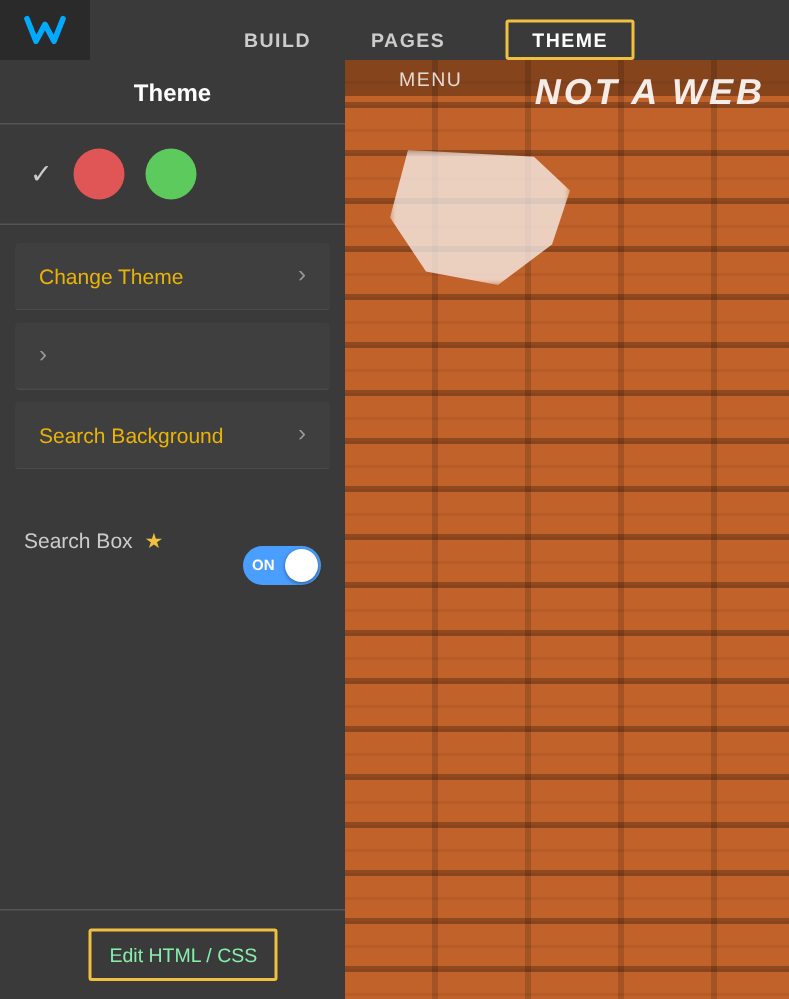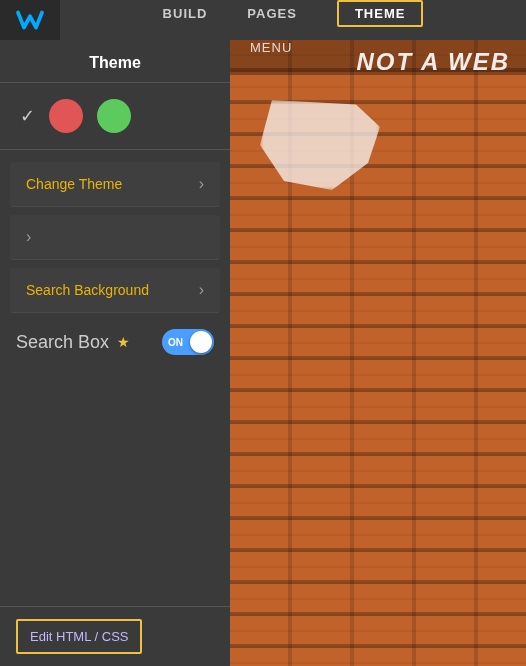--- a/index.html
+++ b/index.html
@@ -3,21 +3,21 @@
   <meta charset="utf-8">
   <style>
     * { box-sizing: border-box; margin: 0; padding: 0; }
     body { width: 526px; height: 666px; font-family: Arial, sans-serif; overflow: hidden; display: flex; flex-direction: column; }
 
     
     .topbar {
       height: 40px;
       background: #3a3a3a;
       display: flex;
-      align-items: flex-start;
+      align-items: flex-end;
       flex-shrink: 0;
     }
     .topbar-logo {
       width: 60px;
       display: flex;
       align-items: center;
       justify-content: center;
       background: #2a2a2a;
       height: 100%;
     }
@@ -114,27 +114,28 @@
     .menu-chevron { color: #999; font-size: 16px; }
 
     .search-box-row {
       display: flex;
       align-items: center;
       padding: 12px 16px;
       gap: 8px;
     }
     .search-box-label {
       color: #ccc;
-      font-size: 18px;
+      font-size: 14px;
     }
     .star-icon { color: #f0c040; font-size: 14px; }
     .toggle-container {
       margin-left: auto;
       display: flex;
       align-items: center;
+      margin-top: 35px;
     }
     .toggle {
       width: 52px;
       height: 26px;
       background: #4a9eff;
       border-radius: 13px;
       display: flex;
       align-items: center;
       cursor: pointer;
       position: relative;
@@ -158,46 +159,47 @@
 
     .sidebar-footer {
       position: absolute;
       bottom: 0;
       left: 0;
       right: 0;
       padding: 12px 16px;
       border-top: 1px solid #555;
     }
     .edit-html-btn {
-      color: #c4b5fd;
+      color: #86efac;
       font-size: 13px;
       cursor: pointer;
       border: 2px solid #f0c040;
       padding: 8px 12px;
       display: inline-block;
       border-radius: 2px;
+      margin-left: 43px;
     }
 
     
     .preview {
       flex: 1;
       position: relative;
       overflow: hidden;
       background: #8b4513;
     }
     .preview-menu {
       position: absolute;
       top: 0;
       left: 0;
       right: 0;
-      height: 35px;
+      height: 24px;
       background: rgba(0,0,0,0.3);
       display: flex;
-      align-items: flex-start;
-      padding: 0 20px;
+      align-items: center;
+      padding: 0 36px;
     }
     .preview-menu-label {
       color: rgba(255,255,255,0.8);
       font-size: 13px;
       letter-spacing: 1px;
     }
     .preview-site-name {
       position: absolute;
       top: 0;
       right: 0;

